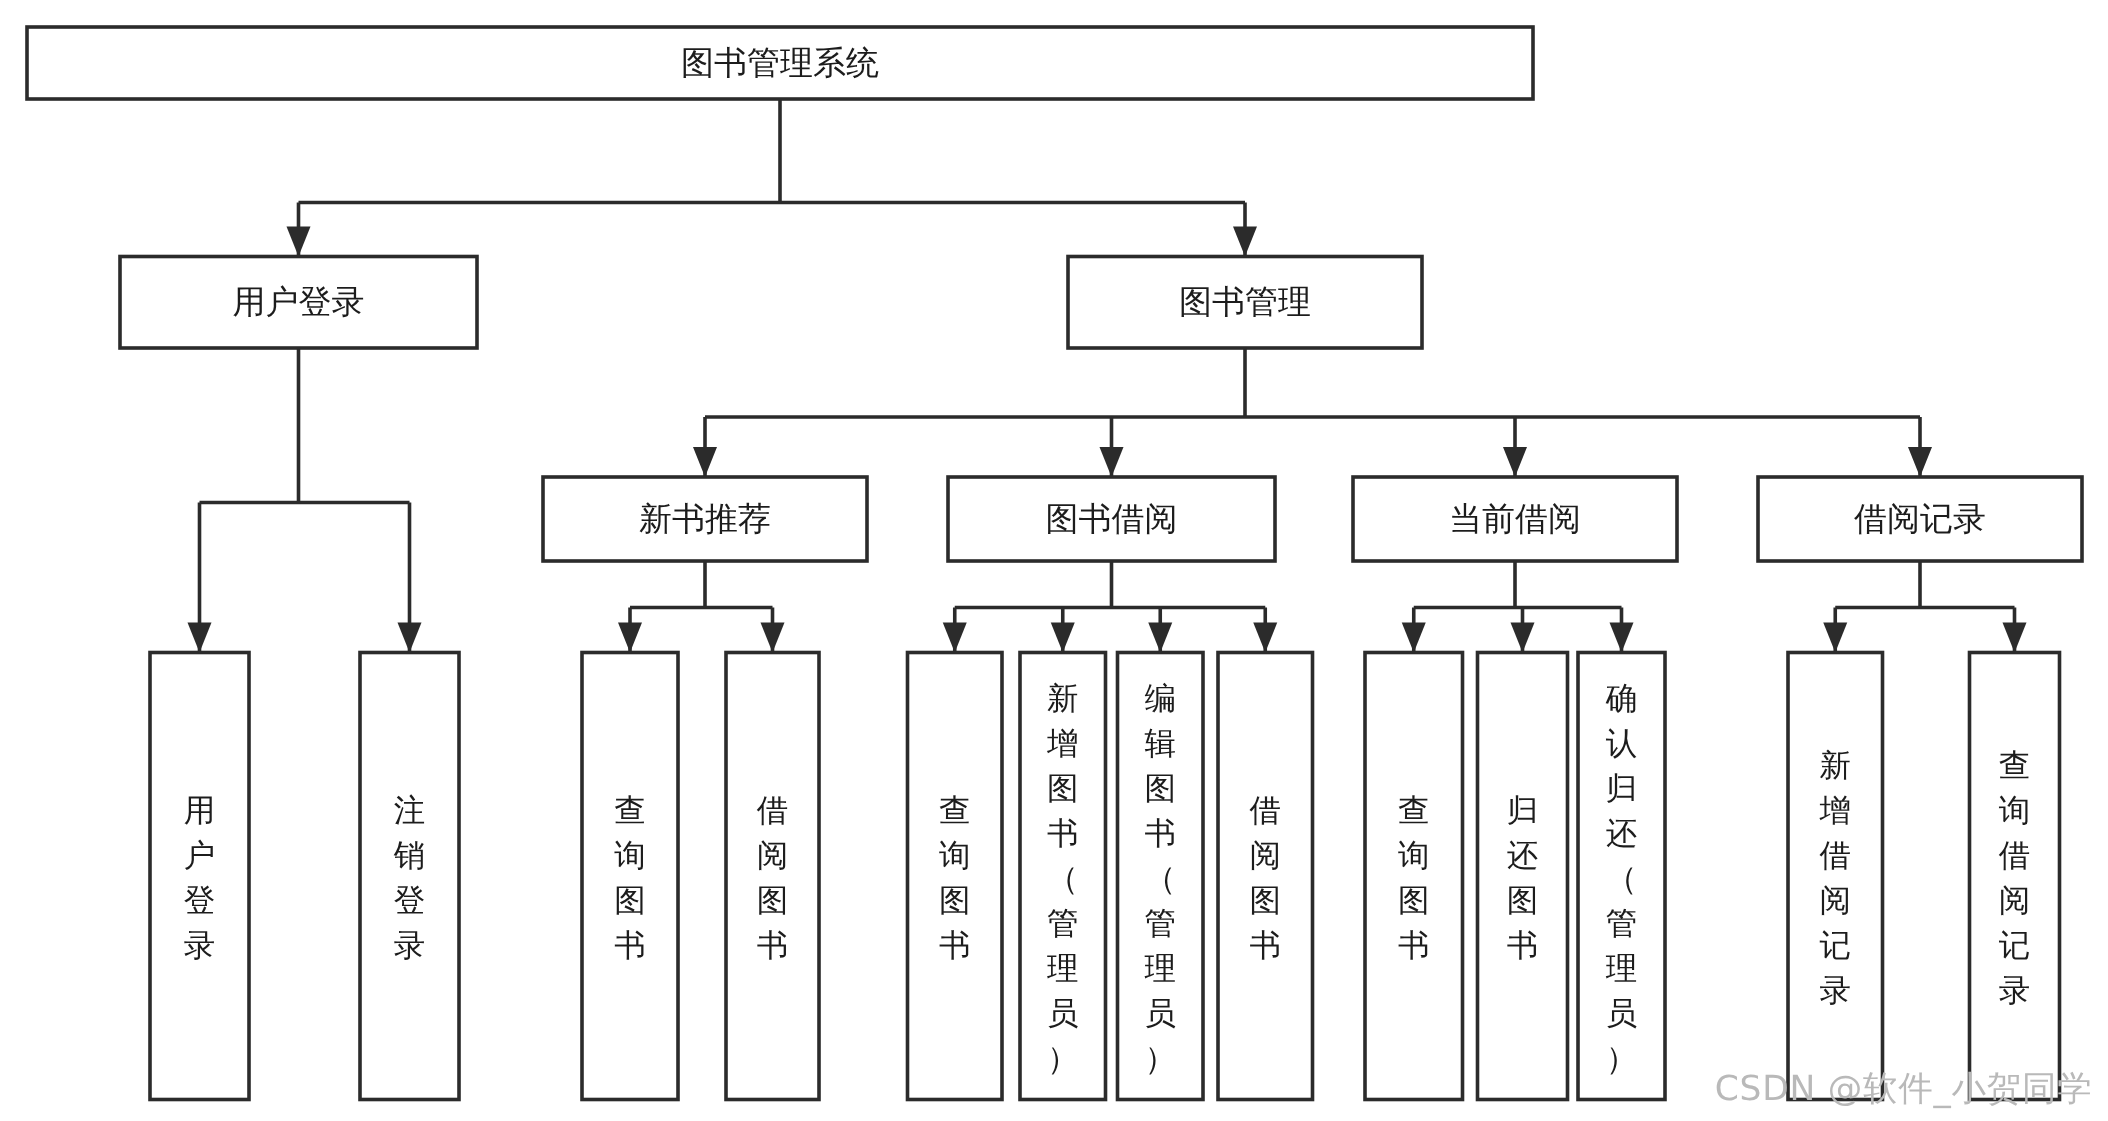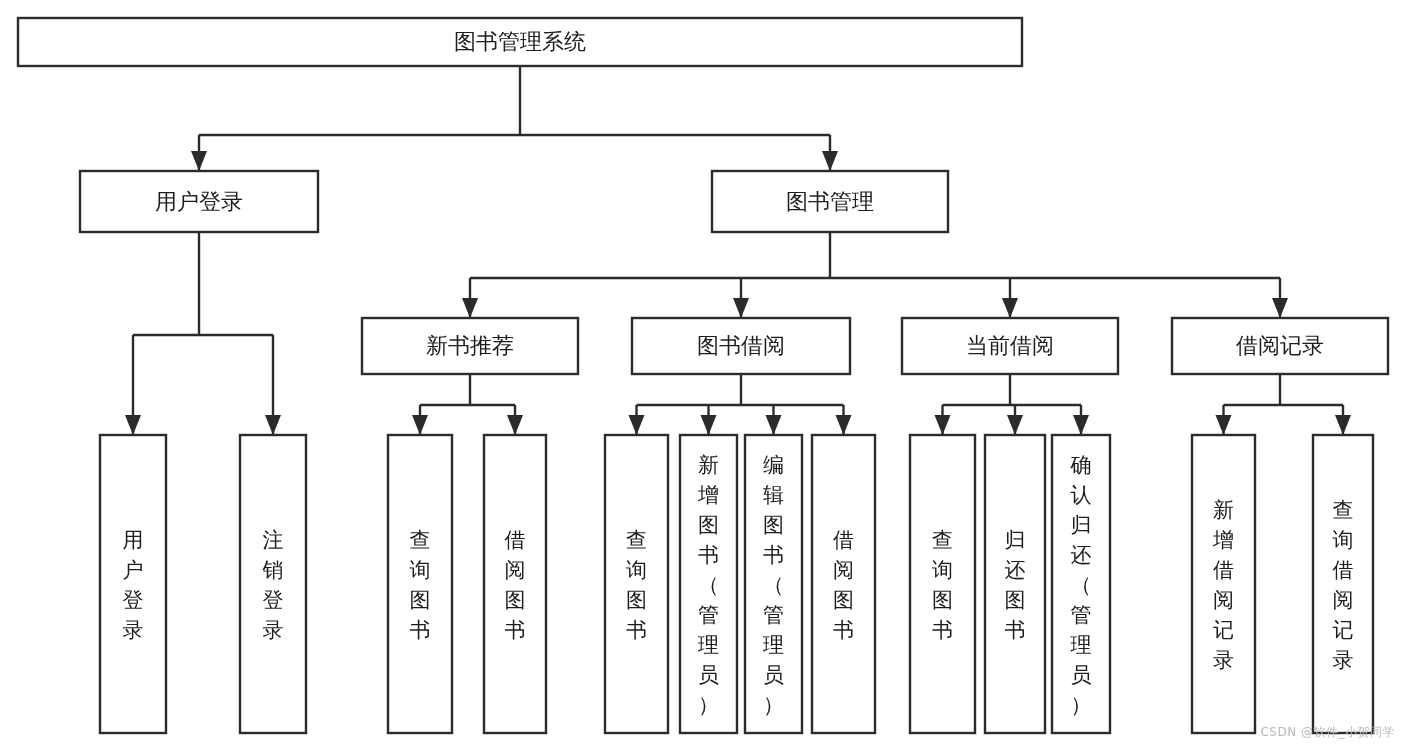--- a/index.html
+++ b/index.html
@@ -53,21 +53,21 @@
     font-family: "DejaVu Sans", "Liberation Sans", sans-serif;
     font-size: 21px;
     fill: #1c1c1c;
     text-anchor: middle;
   }
   .watermark-text {
     position: absolute;
     right: 10px;
     bottom: 6px;
     font-family: "DejaVu Sans", "Liberation Sans", sans-serif;
-    font-size: 12px;
+    font-size: 23px;
     color: #b9b9b9;
     white-space: nowrap;
     letter-spacing: 0.5px;
     pointer-events: none;
   }
 </style>
 </head>
 <body>
 
 <div id="diagram-root">

